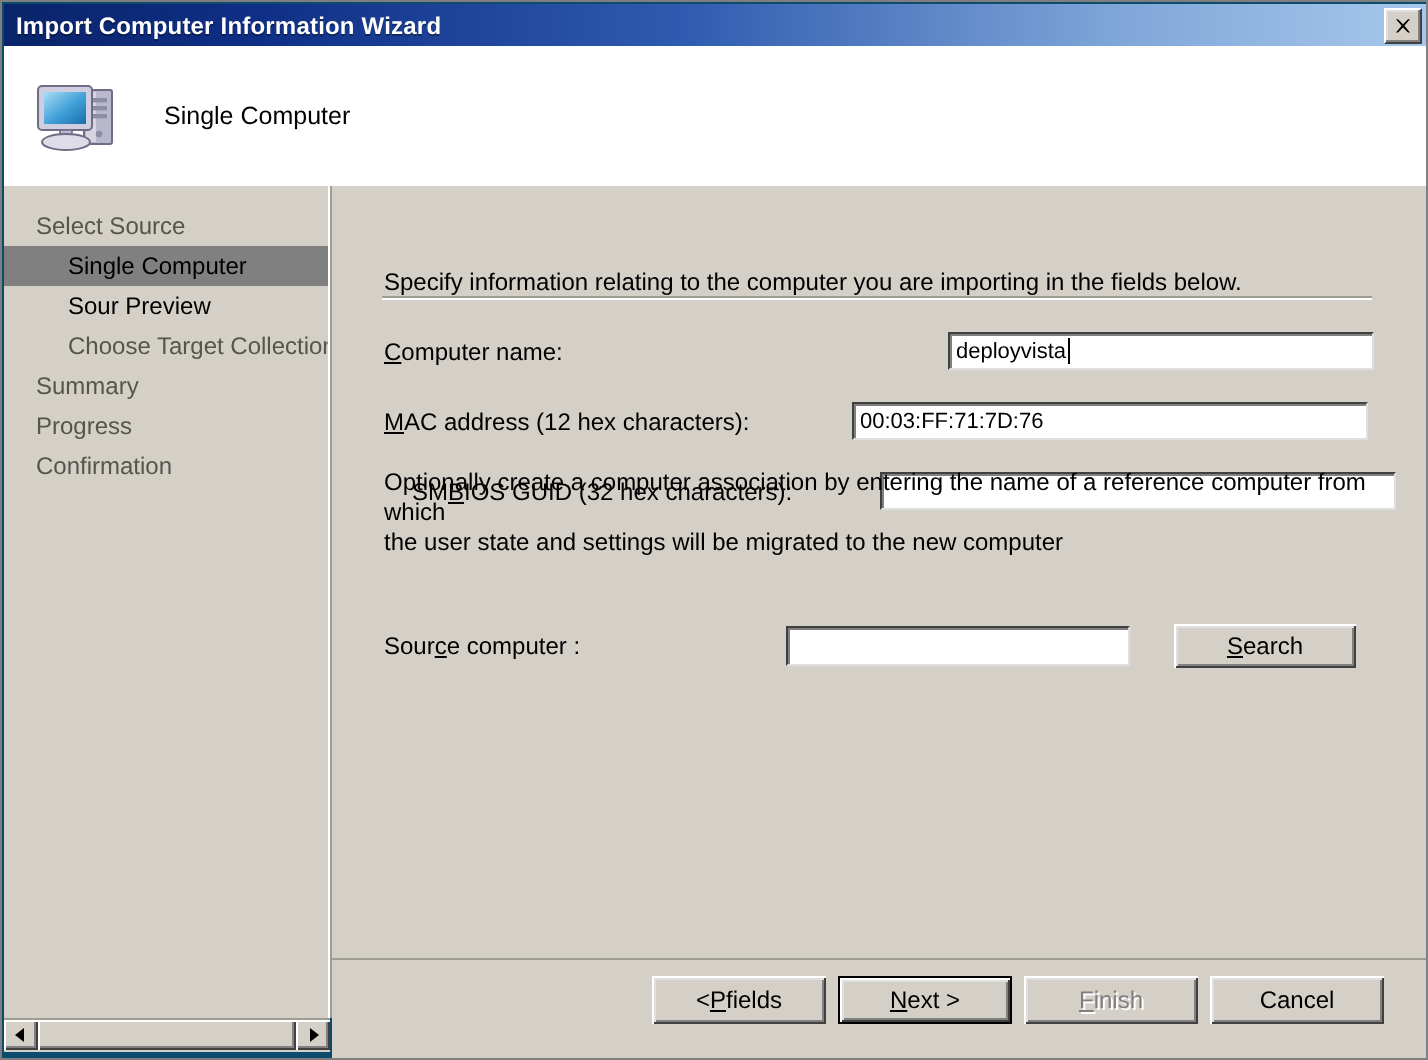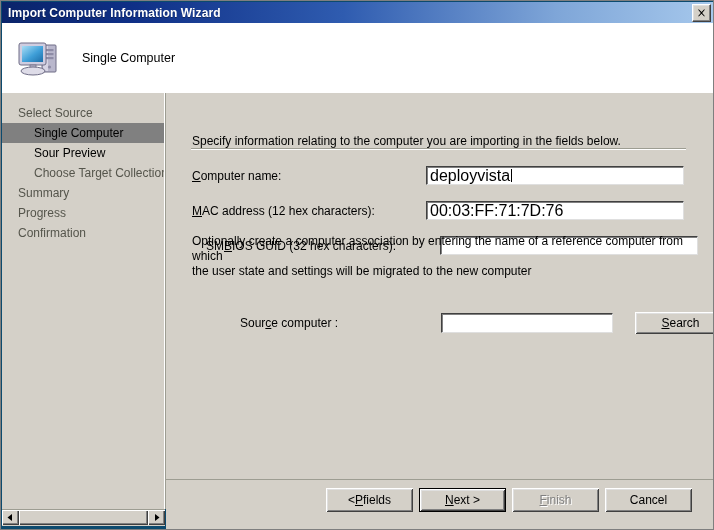--- a/index.html
+++ b/index.html
@@ -217,21 +217,21 @@
     height: 19px;
     background: #ffffff;
     box-sizing: border-box;
     border-top: 1px solid #404040;
     border-left: 1px solid #404040;
     border-right: 1px solid #dfdfdf;
     border-bottom: 1px solid #dfdfdf;
     box-shadow: inset 1px 1px 0 #808080;
     display: flex;
     align-items: center;
-    font-size: 16px;
+    font-size: 11px;
     color: #000000;
     padding-left: 3px;
     overflow: hidden;
     white-space: nowrap;
     cursor: text;
   }
   .caret {
     display: inline-block;
     width: 1px;
     height: 13px;
@@ -258,21 +258,20 @@
     height: 22px;
     display: flex;
     align-items: center;
   }
   #source-label {
     font-size: 12px;
     color: #000000;
     white-space: nowrap;
     width: 201px;
     flex: 0 0 auto;
-    margin-left: 48px;
   }
   #source-input {
     width: 172px;
     height: 20px;
     flex: 0 0 auto;
   }
 
   .btn {
     background: #d4d0c8;
     box-sizing: border-box;
@@ -409,21 +408,21 @@
           <path d="M2 0 L2 7 L6.5 3.5 Z" fill="#000"></path>
         </svg>
     </div>
   </div>
 
   <div id="main">
 
     <div id="instruction">Specify information relating to the computer you are importing in the fields below.</div>
     <div id="hrule"></div>
 
-    <div class="field-row" style="top:72px;">
+    <div class="field-row" style="top:72px;gap:48px;">
       <label class="field-label"><span></span><u>C</u><span>omputer name:</span></label>
       <div class="txtbox" style="width:258px;">
           <span>deployvista</span>
           <span class="caret"></span>
         </div>
     </div>
 
     <div class="field-row" style="top:107px;">
       <label class="field-label"><span></span><u>M</u><span>AC address (12 hex characters):</span></label>
       <div class="txtbox" style="width:258px;">00:03:FF:71:7D:76</div>

